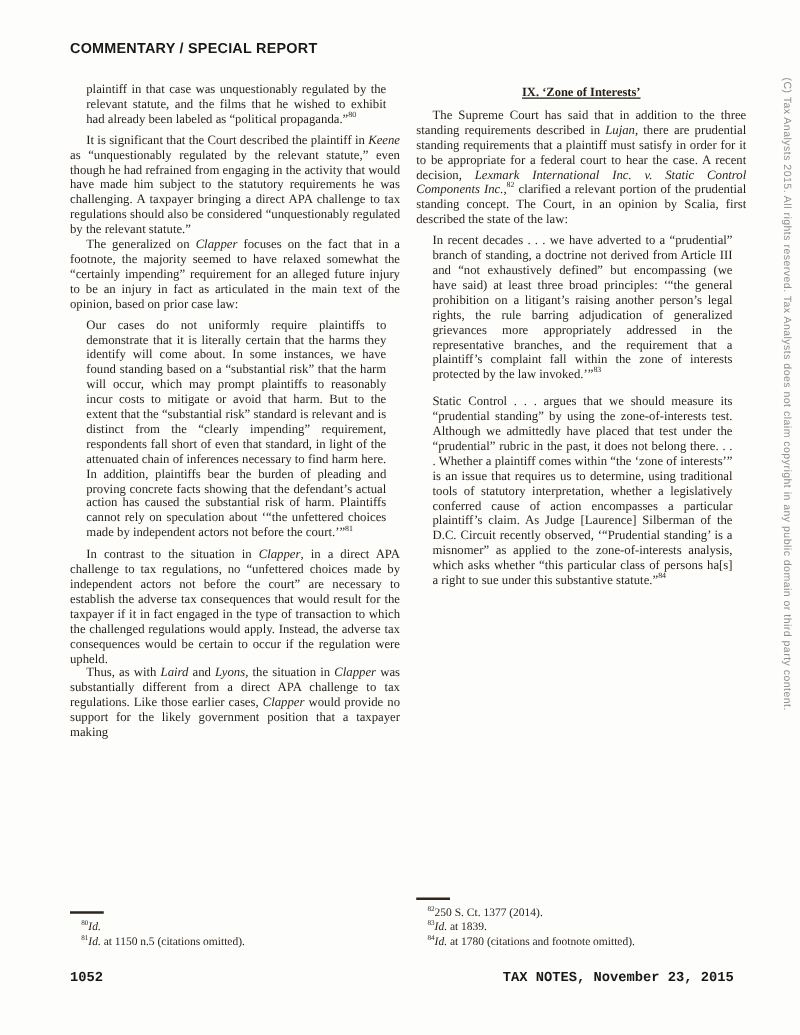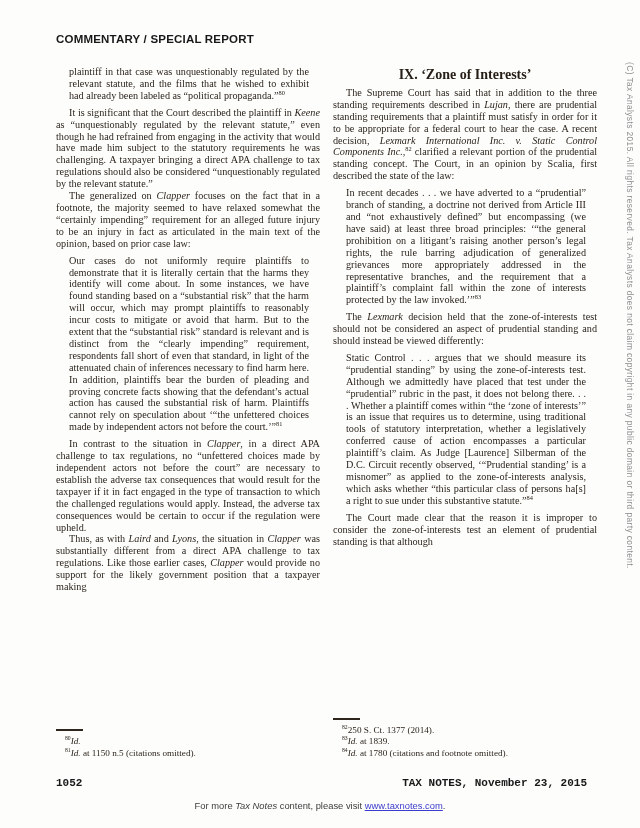--- a/index.html
+++ b/index.html
@@ -16,21 +16,21 @@
   }
   .columns {
     position:absolute; left:56px; top:61px; width:541px; height:698px;
     display:flex; gap:13px;
   }
   .col { width:264px; display:flex; flex-direction:column; }
   .col p { margin:0; font-size:10.2px; line-height:11.9px; text-align:justify; hyphens:auto; -webkit-hyphens:auto; }
   p.para  { text-indent:13px; }
   p.noindent { text-indent:0; }
   p.quote { margin:5px 11px 5px 13px; }
-  p.heading { text-align:center; font-weight:bold; font-size:14px; margin:8px 0 6px 0; text-indent:0; }
+  p.heading { text-align:center; font-weight:bold; font-size:10px; margin:8px 0 6px 0; text-indent:0;text-decoration:underline; }
   sup { font-size:0.62em; vertical-align:super; line-height:0; }
   .it { font-style:italic;text-align:right; }
   .fn-group { margin-top:auto; padding-top:8px; }
   .fn-rule { width:27px; border-top:2px solid #2e251d; margin:0 0 5px 0; }
   p.footnote { font-size:9.2px; line-height:11.3px; text-indent:9px; text-align:left; }
   .footer-left, .footer-right {
     position:absolute; top:777px;
     font-family:Liberation Mono, monospace; font-weight:bold; font-size:11px; color:#181818;
   }
   .footer-left { left:56px; }
@@ -65,32 +65,29 @@
         <div class="fn-group">
           <div class="fn-rule"></div>
           <p class="footnote"><sup>80</sup><span class="it">Id.</span></p>
           <p class="footnote"><sup>81</sup><span class="it">Id.</span><span> at 1150 n.5 (citations omitted).</span></p>
         </div>
       </div>
     <div class="col">
         <p class="heading"><span>IX. ‘Zone of Interests’</span></p>
         <p class="para"><span>The Supreme Court has said that in addition to the three standing requirements described in </span><span class="it">Lujan</span><span>, there are prudential standing requirements that a plaintiff must satisfy in order for it to be appropriate for a federal court to hear the case. A recent decision, </span><span class="it">Lexmark International Inc. v. Static Control Components Inc.</span><span>,</span><sup>82</sup><span> clarified a relevant portion of the prudential standing concept. The Court, in an opinion by Scalia, first described the state of the law:</span></p>
         <p class="quote"><span>In recent decades . . . we have adverted to a “prudential” branch of standing, a doctrine not derived from Article III and “not exhaustively defined” but encompassing (we have said) at least three broad principles: ‘“the general prohibition on a litigant’s raising another person’s legal rights, the rule barring adjudication of generalized grievances more appropriately addressed in the representative branches, and the requirement that a plaintiff’s complaint fall within the zone of interests protected by the law invoked.’”</span><sup>83</sup></p>
-        <p class="para"><span>The </span><span class="it">Lexmark</span><span> decision held that the zone-of-interests test should not be considered an aspect of prudential standing and should instead be viewed differently:</span></p>
         <p class="quote"><span>Static Control . . . argues that we should measure its “prudential standing” by using the zone-of-interests test. Although we admittedly have placed that test under the “prudential” rubric in the past, it does not belong there. . . . Whether a plaintiff comes within “the ‘zone of interests’” is an issue that requires us to determine, using traditional tools of statutory interpretation, whether a legislatively conferred cause of action encompasses a particular plaintiff’s claim. As Judge [Laurence] Silberman of the D.C. Circuit recently observed, ‘“Prudential standing’ is a misnomer” as applied to the zone-of-interests analysis, which asks whether “this particular class of persons ha[s] a right to sue under this substantive statute.”</span><sup>84</sup></p>
-        <p class="para"><span>The Court made clear that the reason it is improper to consider the zone-of-interests test an element of prudential standing is that although</span></p>
         <div class="fn-group">
           <div class="fn-rule"></div>
           <p class="footnote"><sup>82</sup><span>250 S. Ct. 1377 (2014).</span></p>
           <p class="footnote"><sup>83</sup><span class="it">Id.</span><span> at 1839.</span></p>
           <p class="footnote"><sup>84</sup><span class="it">Id.</span><span> at 1780 (citations and footnote omitted).</span></p>
         </div>
       </div>
   </div>
 
   <div class="copyright">(C) Tax Analysts 2015. All rights reserved. Tax Analysts does not claim copyright in any public domain or third party content.</div>
 
   <div class="footer-left">1052</div>
   <div class="footer-right">TAX NOTES, November 23, 2015</div>
 
-  <div class="bottom-note"><span>For more </span><span class="it">Tax Notes</span><span> content, please visit </span><a href="#" class="link">www.taxnotes.com</a><span>.</span></div>
 
 </div>
 
 </body></html>

